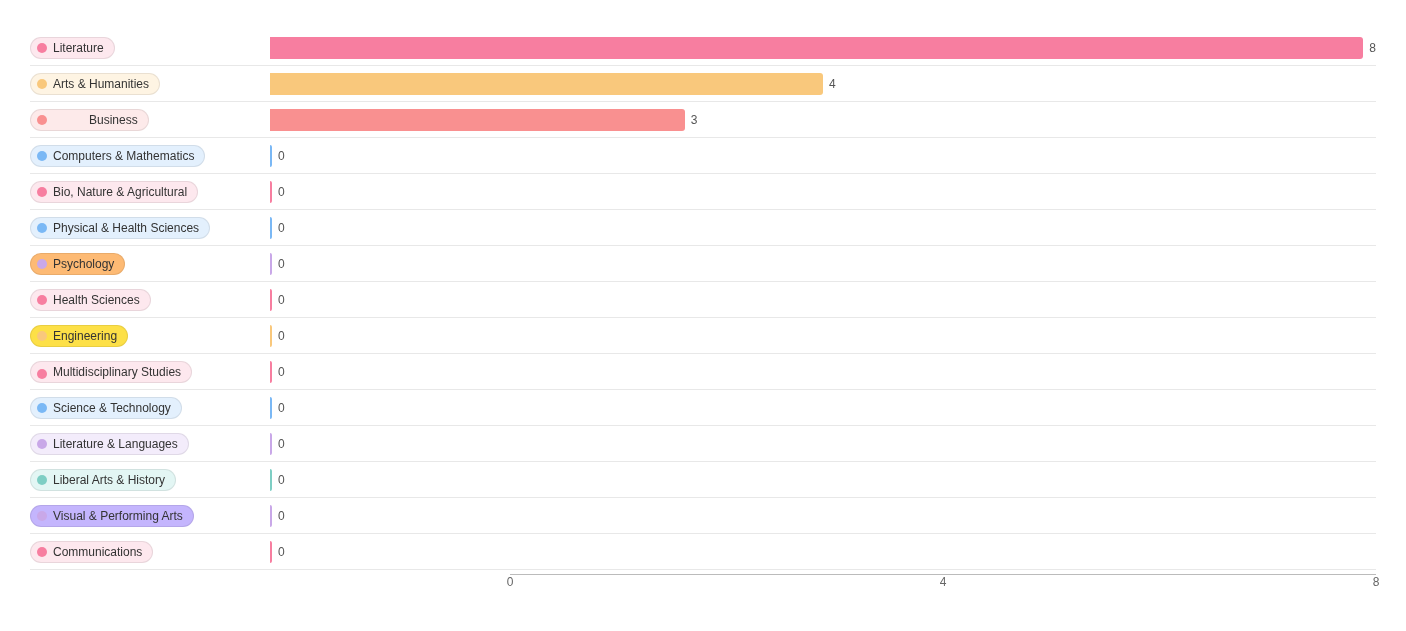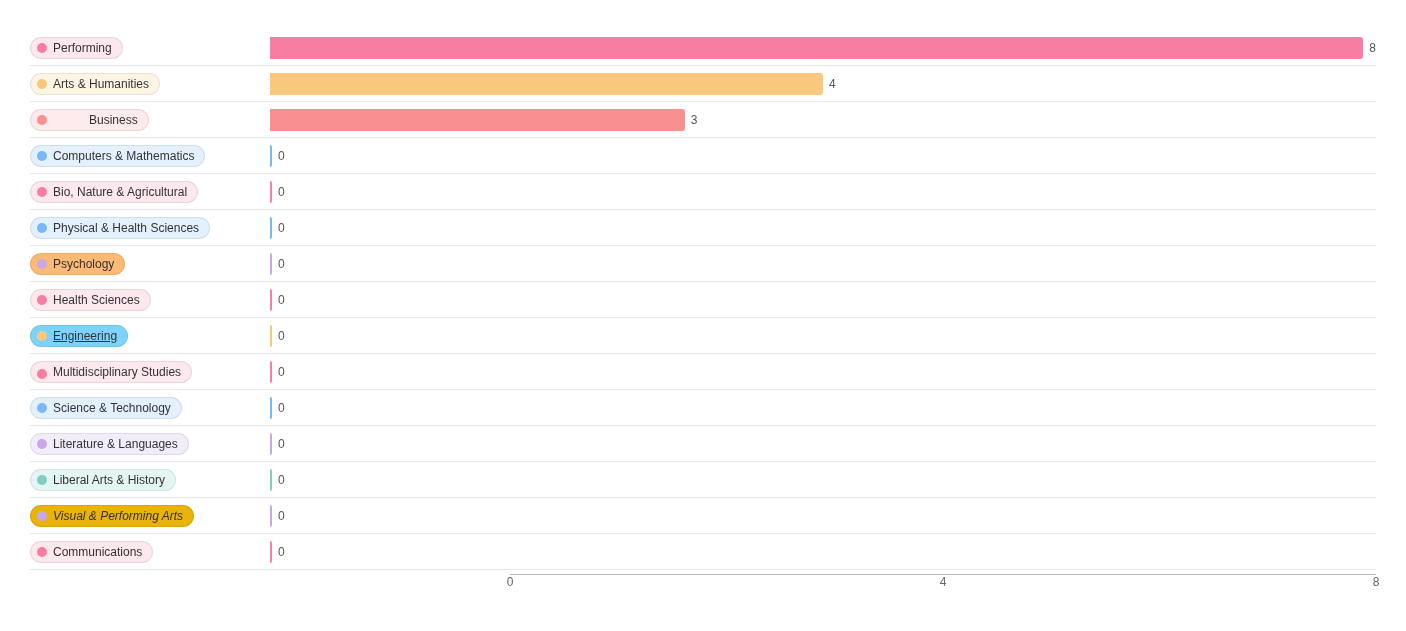--- a/index.html
+++ b/index.html
@@ -95,21 +95,21 @@
 
 <div class="chart-title"></div>
 <div class="source-line"></div>
 
 <div class="chart-area" id="chart-area">
 
 <div class="bar-row">
     <div class="label-pill">
       <div class="pill" style="background:#fde8ee;">
         <div class="pill-dot" style="background:#f77ea0;"></div>
-        <span style="font-size:12px;">Performing</span>
+        <span style="font-size:12px;">Literature</span>
       </div>
     </div>
     <div class="bar-container">
       <div class="bar" style="width:calc(100% ); background:#f77ea0;"></div>
       <span class="bar-value">8</span>
     </div>
   </div>
     <div class="bar-row">
     <div class="label-pill">
       <div class="pill" style="background:#fef4e3;">
@@ -189,21 +189,21 @@
         <span style="font-size:12px;">Health Sciences</span>
       </div>
     </div>
     <div class="bar-container">
       <div class="bar" style="width:calc(0% ); background:#f77ea0;"></div>
       <span class="bar-value">0</span>
     </div>
   </div>
     <div class="bar-row">
     <div class="label-pill">
-      <div class="pill" style="background:#7dd3fc;text-decoration:underline;">
+      <div class="pill" style="background:#fde047;">
         <div class="pill-dot" style="background:#f9c87c;"></div>
         <span style="font-size:12px;">Engineering</span>
       </div>
     </div>
     <div class="bar-container">
       <div class="bar" style="width:calc(0% ); background:#f9c87c;"></div>
       <span class="bar-value">0</span>
     </div>
   </div>
     <div class="bar-row">
@@ -249,21 +249,21 @@
         <span style="font-size:12px;">Liberal Arts &amp; History</span>
       </div>
     </div>
     <div class="bar-container">
       <div class="bar" style="width:calc(0% ); background:#7ecec4;"></div>
       <span class="bar-value">0</span>
     </div>
   </div>
     <div class="bar-row">
     <div class="label-pill">
-      <div class="pill" style="background:#eab308;font-style:italic;">
+      <div class="pill" style="background:#c4b5fd;">
         <div class="pill-dot" style="background:#c9a8e8;"></div>
         <span style="font-size:12px;">Visual &amp; Performing Arts</span>
       </div>
     </div>
     <div class="bar-container">
       <div class="bar" style="width:calc(0% ); background:#c9a8e8;"></div>
       <span class="bar-value">0</span>
     </div>
   </div>
     <div class="bar-row">

